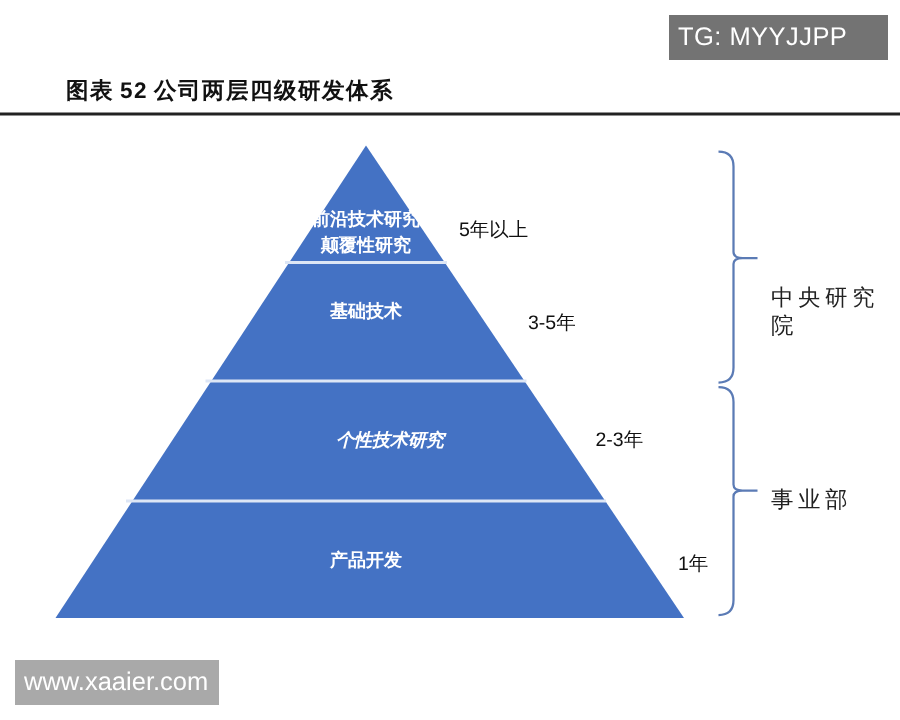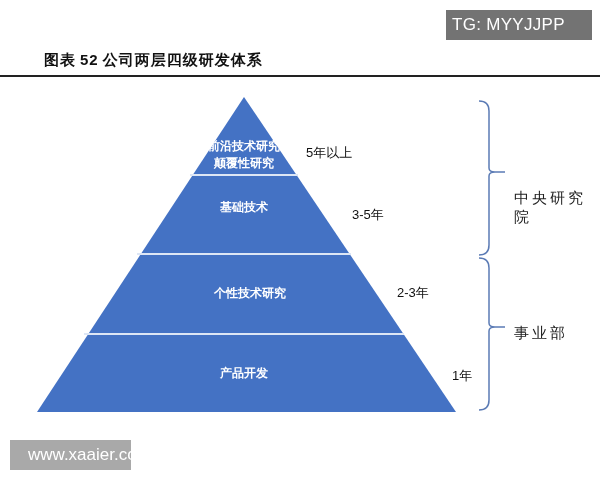--- a/index.html
+++ b/index.html
@@ -13,23 +13,23 @@
       position: absolute; left: 4px; top: 51px; font-size: 15px; font-weight: bold; color: #111;
       font-family: "DejaVu Sans", sans-serif; letter-spacing: 1px; padding-left: 40px;
     }
     .fig-title .num { font-family: "Liberation Sans", sans-serif; font-weight: bold; font-size: 15px; margin: 0 4px; }
     .title-rule { position: absolute; left: 0; top: 75px; width: 600px; height: 2px; background: #222; }
     svg.diagram { position: absolute; left: 0; top: 0; }
     .lvl-text { position: absolute; color: #ffffff; font-size: 12px; text-align: center; line-height: 17px; font-weight: bold; font-family: "DejaVu Serif", serif; }
     .dur-text { position: absolute; color: #111; font-size: 13px; font-family: Liberation Sans, sans-serif; }
     .group-text { position: absolute; color: #222; font-size: 15px; letter-spacing: 3px; font-family: "DejaVu Serif", serif; }
     .watermark-bottom {
-      position: absolute; left: 10px; top: 440px; width: 121px; height: 30px;
+      position: absolute; left: 10px; top: 440px; width: 136px; height: 30px;
       background: #a9a9a9; color: #ffffff; font-family: "Liberation Sans", sans-serif;
-      font-size: 17px; line-height: 30px; padding-left: 18px; box-sizing: border-box;
+      font-size: 17px; line-height: 30px; padding-left: 6px; box-sizing: border-box;
     }
   </style>
 </head>
 <body>
 
 <div class="watermark-top">TG: MYYJJPP</div>
 
 <div class="fig-title">
   <span>图表</span><span class="num">52</span><span>公司两层四级研发体系</span>
 </div>
@@ -48,21 +48,21 @@
   <path d="M479,258 Q489,258 489,268 L489,323 Q489,327 495,327 L505,327 M495,327 Q489,327 489,331 L489,400 Q489,410 479,410" fill="none" stroke="#5b7bb5" stroke-width="1.5"></path>
 </svg>
 
 <div class="lvl-text" style="left:194px; top:138px; width:100px;">
   <div>前沿技术研究</div>
   <div>颠覆性研究</div>
 </div>
 <div class="lvl-text" style="left:194px; top:196px; width:100px; line-height:22px;">
   <div>基础技术</div>
 </div>
-<div class="lvl-text" style="left:180px; top:285px; width:140px;">
+<div class="lvl-text" style="left:190px; top:285px; width:140px;font-style:italic;">
   <div>个性技术研究</div>
 </div>
 <div class="lvl-text" style="left:194px; top:365px; width:100px;">
   <div>产品开发</div>
 </div>
 
 <div class="dur-text" style="left:306px; top:144px;">5年以上</div>
 <div class="dur-text" style="left:352px; top:206px;">3-5年</div>
 <div class="dur-text" style="left:397px; top:284px;">2-3年</div>
 <div class="dur-text" style="left:452px; top:367px;">1年</div>

